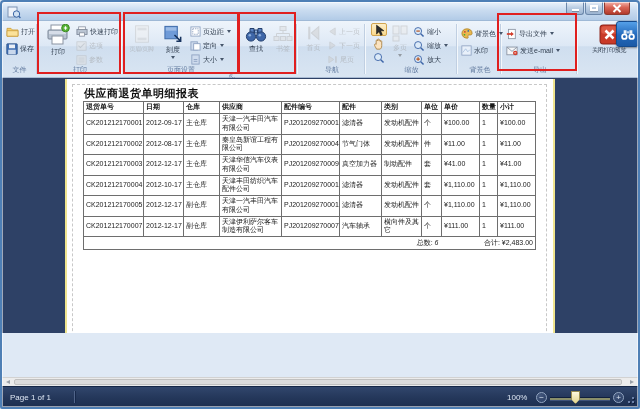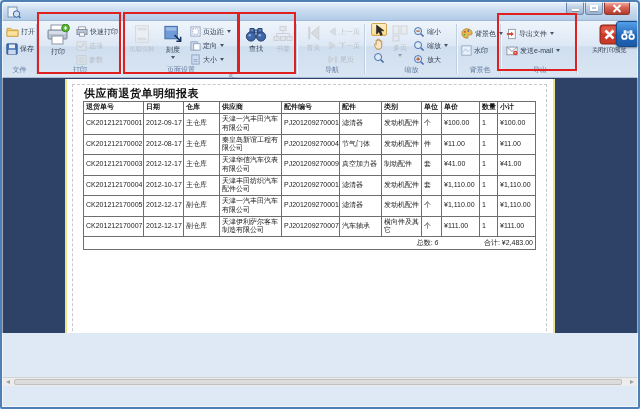--- a/index.html
+++ b/index.html
@@ -543,15 +543,29 @@
       </table>
     </div>
   </div>
 
   <div class="hscroll">
     <span class="harrow left"></span>
     <span class="harrow right"></span>
     <span class="hthumb"></span>
   </div>
 
+  <div class="statusbar">
+    <span class="pagetext">Page 1 of 1</span>
+    <span class="statsep"></span>
+    <span class="zoomlabel">100%</span>
+    <span class="zbtn" style="left:534px;">−</span>
+    <span class="ztrack"></span>
+    <span class="zthumb"></span>
+    <span class="zbtn" style="left:611px;">+</span>
+    <span class="grip">
+      <span style="right:0;bottom:0;position:absolute;"></span>
+      <span style="right:4px;bottom:0;position:absolute;"></span>
+      <span style="right:0;bottom:4px;position:absolute;"></span>
+    </span>
+  </div>
 
   <div class="frame"></div>
 </div>
 
 </body></html>

